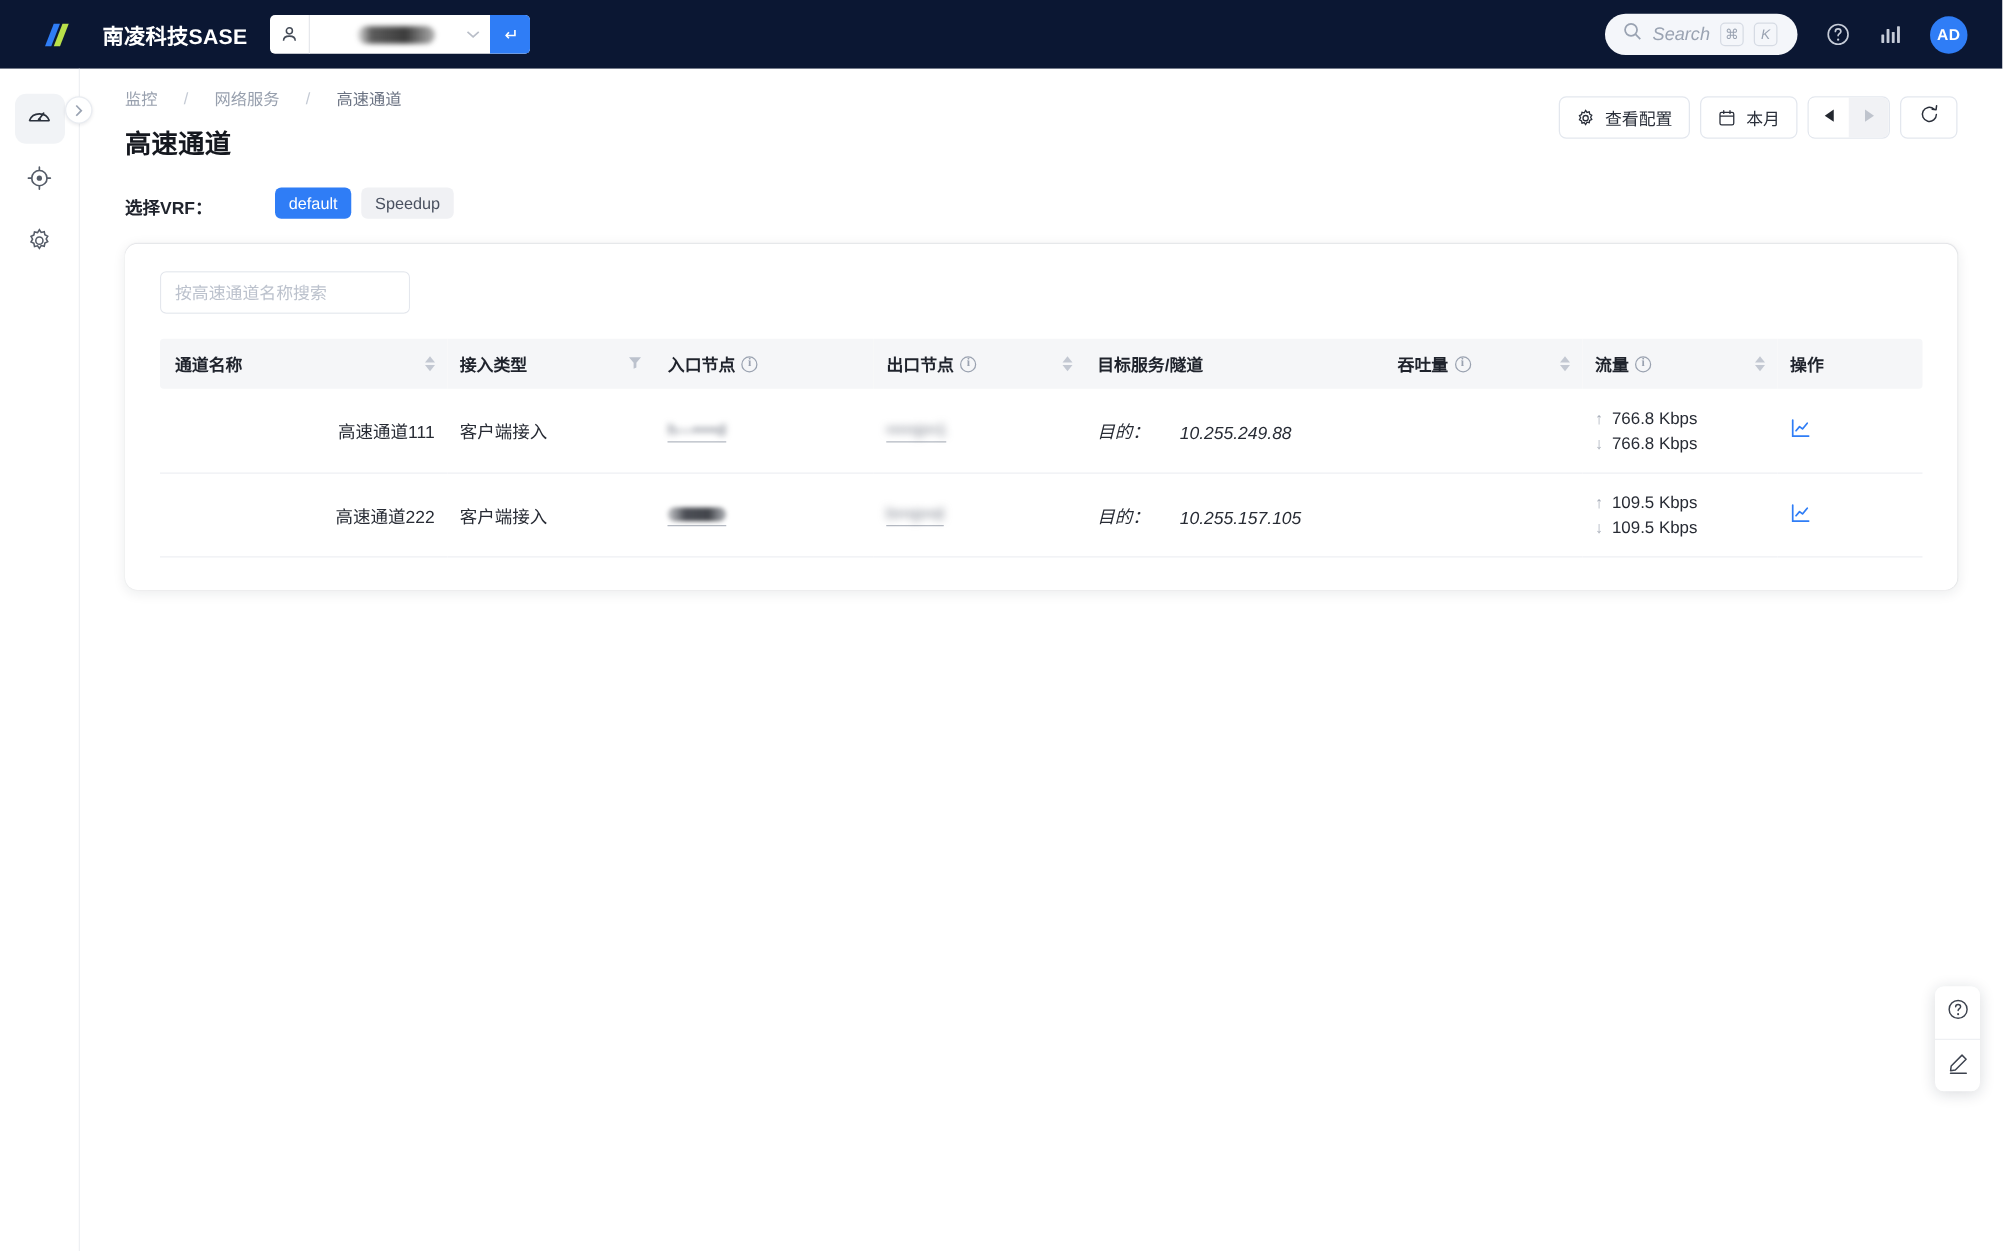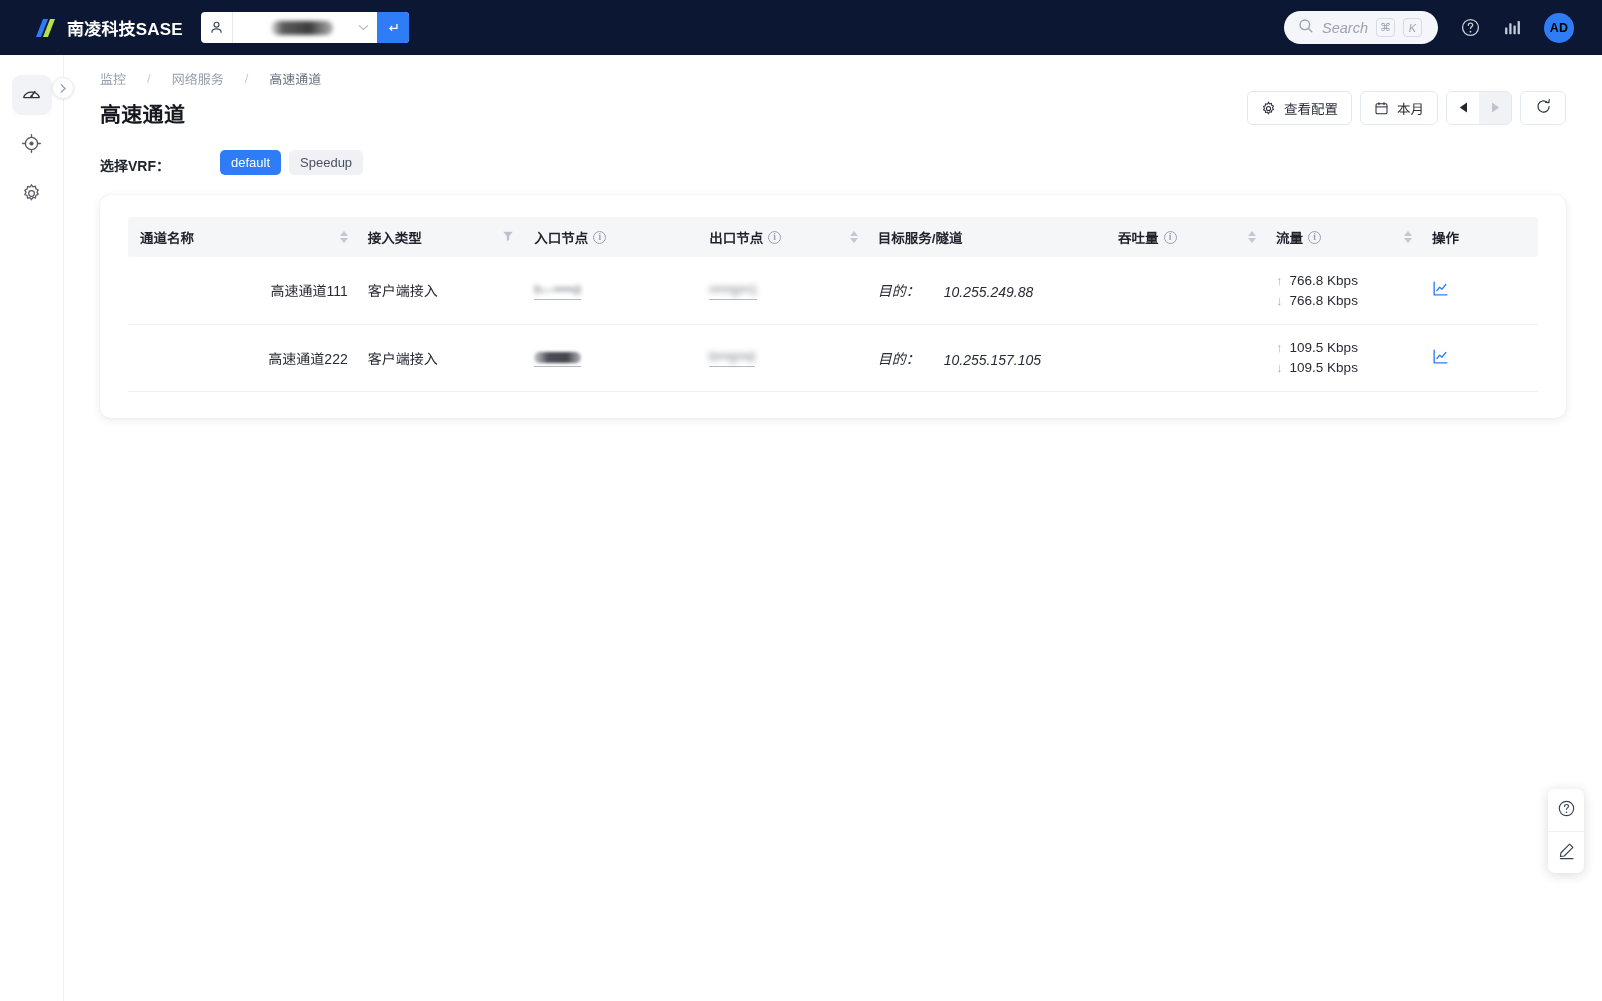--- a/index.html
+++ b/index.html
@@ -12,21 +12,21 @@
   }
 
   
   .topbar {
     height: 55px; width: 100%;
     background: #0b1733;
     display: flex; align-items: center;
     position: relative;
     padding: 0 16px;
   }
-  .brand { display: flex; align-items: center; gap: 11px; margin-left: 14px; justify-content: center; }
+  .brand { display: flex; align-items: center; gap: 26px; margin-left: 14px; justify-content: center; }
   .logo-mark { width: 26px; height: 20px; display: block; }
   .brand-name {
     color: #ffffff; font-size: 17px; font-weight: bold; letter-spacing: .2px;
     white-space: nowrap;
   }
   .tenant-select {
     margin-left: 18px;
     height: 31px; width: 208px;
     background: #ffffff;
     border-radius: 4px;
@@ -80,21 +80,21 @@
   .kbd {
     display: inline-flex; align-items: center; justify-content: center;
     min-width: 19px; height: 19px;
     border: 1px solid #d6dbe4; border-radius: 4px;
     color: #9aa3b2; font-size: 11px; padding: 0 3px;
     background: #f4f6fa;
   }
   .ticon { color: #c6ccd8; display: flex; align-items: center; cursor: pointer; }
   .avatar {
     width: 30px; height: 30px; border-radius: 50%;
-    background: #2f7df6; color: #000000;
+    background: #2f7df6; color: #ffffff;
     display: flex; align-items: center; justify-content: center;
     font-size: 12.5px; font-weight: bold; letter-spacing: .3px;
     cursor: pointer;
   }
 
   
   .shell { display: flex; height: calc(1001px - 55px); width: 100%; }
 
   .railcol { width: 64px; flex: 0 0 64px; position: relative; background: #fff; border-right: 1px solid #eef0f3; }
   .rail { padding-top: 20px; display: flex; flex-direction: column; align-items: center; gap: 10px; }
@@ -117,21 +117,21 @@
   .content { flex: 1 1 auto; position: relative; overflow: hidden; background: #fff; }
 
   
   .page-head { padding: 14px 38px 0 36px; }
   .crumbs { font-size: 13px; color: #98a0ae; display: flex; align-items: center; gap: 21px; }
   .crumbs .sep { color: #c4cad4; }
   .crumb { cursor: pointer; }
   .crumb.current { color: #6b7383; }
   .page-title { margin-top: 10px; font-size: 21px; font-weight: bold; color: #15181f; letter-spacing: .3px; }
   .head-actions {
-    position: absolute; right: 36px; top: 36px;
+    position: absolute; right: 36px; top: 22px;
     display: flex; align-items: center; gap: 8px;
   }
   .btn {
     height: 34px; background: #fff;
     border: 1px solid #e3e7ee; border-radius: 6px;
     display: flex; align-items: center; gap: 8px;
     padding: 0 13px; font-size: 13.5px; color: #2a2f3a;
     cursor: pointer;
   }
   .btn svg { display: block; }
@@ -449,20 +449,24 @@
     <div class="vrf-row">
       <span class="vrf-label">选择VRF：</span>
       <div class="vrf-tabs">
         <div class="vrf-tab selected">default</div>
         <div class="vrf-tab">Speedup</div>
       </div>
     </div>
 
     <div class="card">
 
+      <div class="tbl-search">
+        <input type="text" placeholder="按高速通道名称搜索" style="">
+
+      </div>
 
       <table class="dt">
         <colgroup>
           <col style="width:218px">
             <col style="width:158px">
             <col style="width:166px">
             <col style="width:160px">
           <col style="width:228px">
             <col style="width:150px">
             <col style="width:148px">

